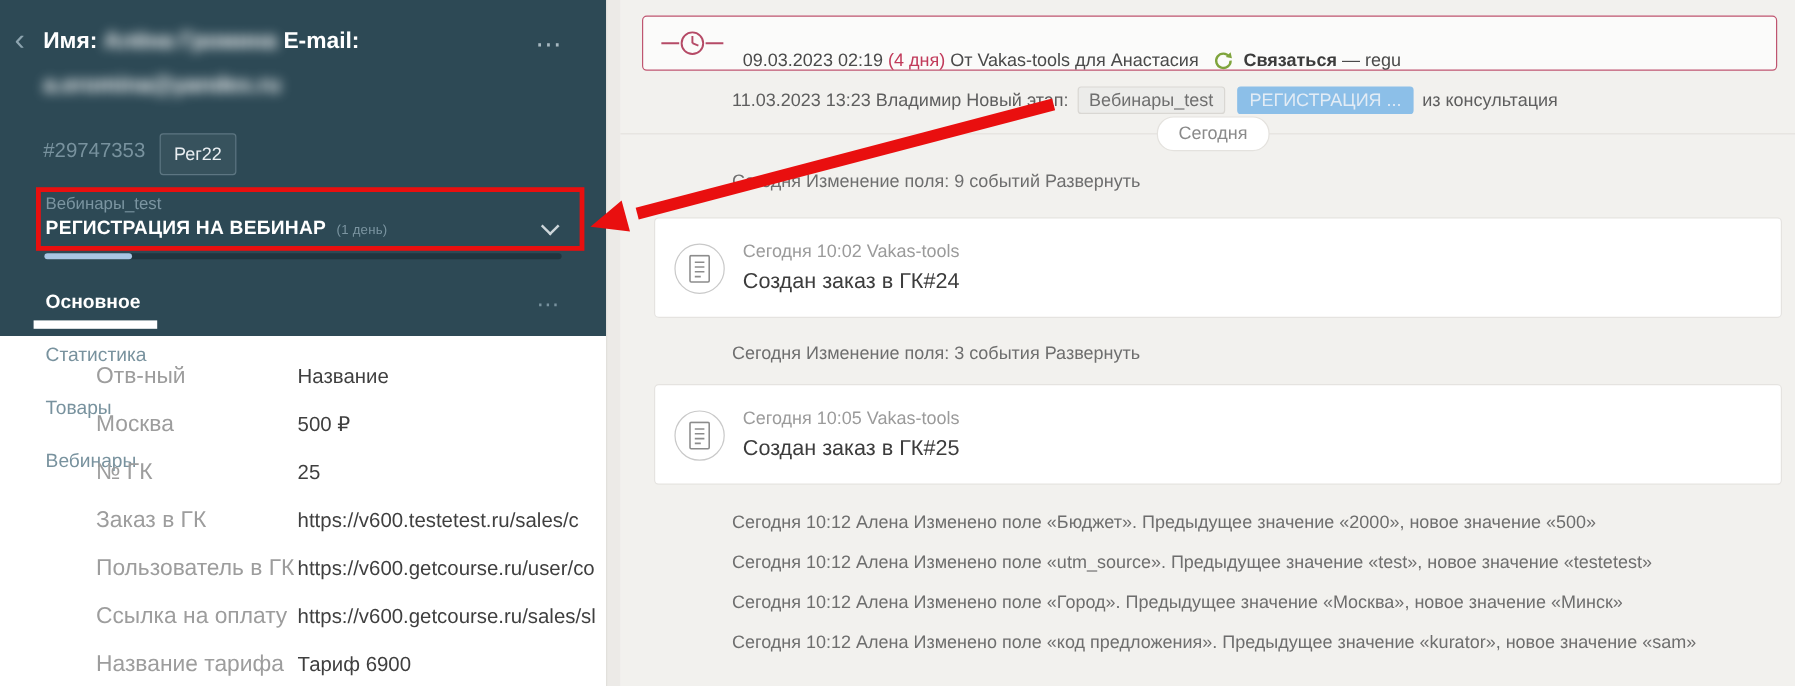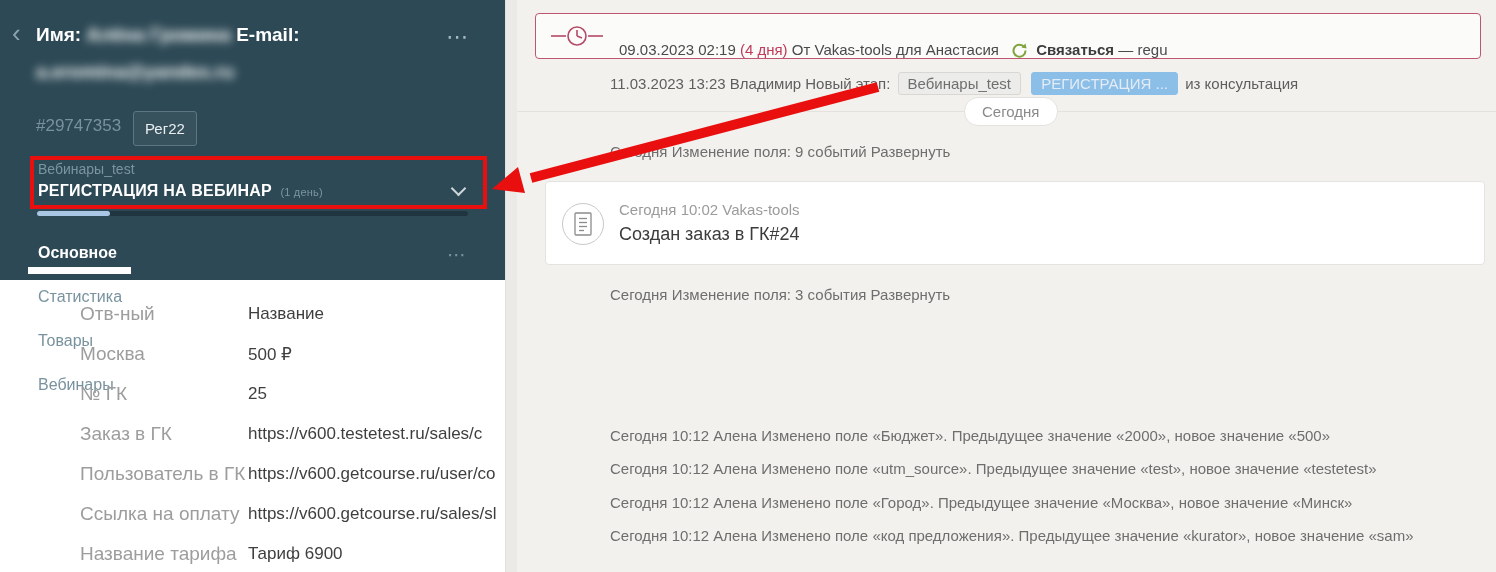--- a/index.html
+++ b/index.html
@@ -211,20 +211,35 @@
     </span>
     <span class="card-meta">Сегодня 10:02 Vakas-tools</span>
     <span class="card-title">Создан заказ в ГК#24</span>
   </div>
 
   <div class="group-summary" style="top:286px;">
     <span>Сегодня Изменение поля: 3 события</span>
     <span class="expand-link">Развернуть</span>
   </div>
 
+  <div class="order-card" style="top:320px;">
+    <span class="card-circle">
+      <svg width="18" height="24" viewBox="0 0 18 24">
+        <g stroke="#8c8c8c" stroke-width="1.3" fill="none">
+          <rect x="1" y="1" width="16" height="22" rx="1"></rect>
+          <line x1="5" y1="6.5" x2="13" y2="6.5"></line>
+          <line x1="5" y1="10.5" x2="13" y2="10.5"></line>
+          <line x1="5" y1="14.5" x2="13" y2="14.5"></line>
+          <line x1="5" y1="18.5" x2="10" y2="18.5"></line>
+        </g>
+      </svg>
+    </span>
+    <span class="card-meta">Сегодня 10:05 Vakas-tools</span>
+    <span class="card-title">Создан заказ в ГК#25</span>
+  </div>
 
   <div class="change-line" style="top:427px;">Сегодня 10:12 Алена Изменено поле «Бюджет». Предыдущее значение «2000», новое значение «500»</div>
   <div class="change-line" style="top:460px;text-align:right;">Сегодня 10:12 Алена Изменено поле «utm_source». Предыдущее значение «test», новое значение «testetest»</div>
   <div class="change-line" style="top:494px;">Сегодня 10:12 Алена Изменено поле «Город». Предыдущее значение «Москва», новое значение «Минск»</div>
   <div class="change-line" style="top:527px;">Сегодня 10:12 Алена Изменено поле «код предложения». Предыдущее значение «kurator», новое значение «sam»</div>
 </div>
 
 <div class="anno-rect"></div>
 <svg class="anno-arrow" viewBox="0 0 1496 572">
   <line x1="878" y1="87" x2="531" y2="178" stroke="#e90f0f" stroke-width="10"></line>

